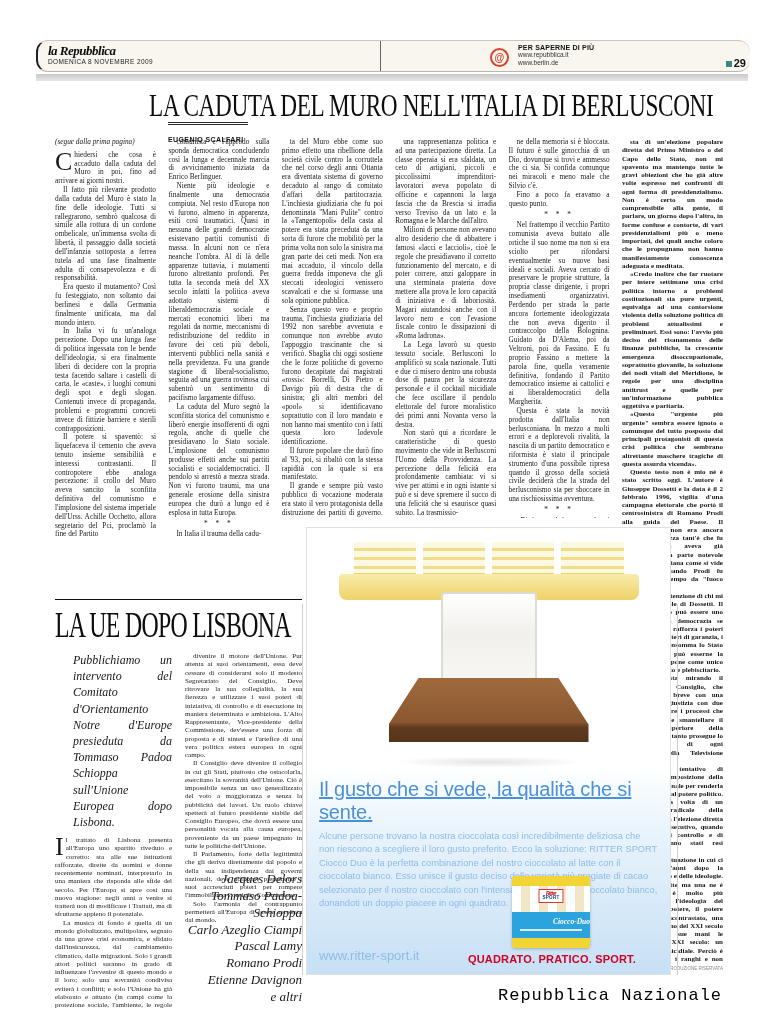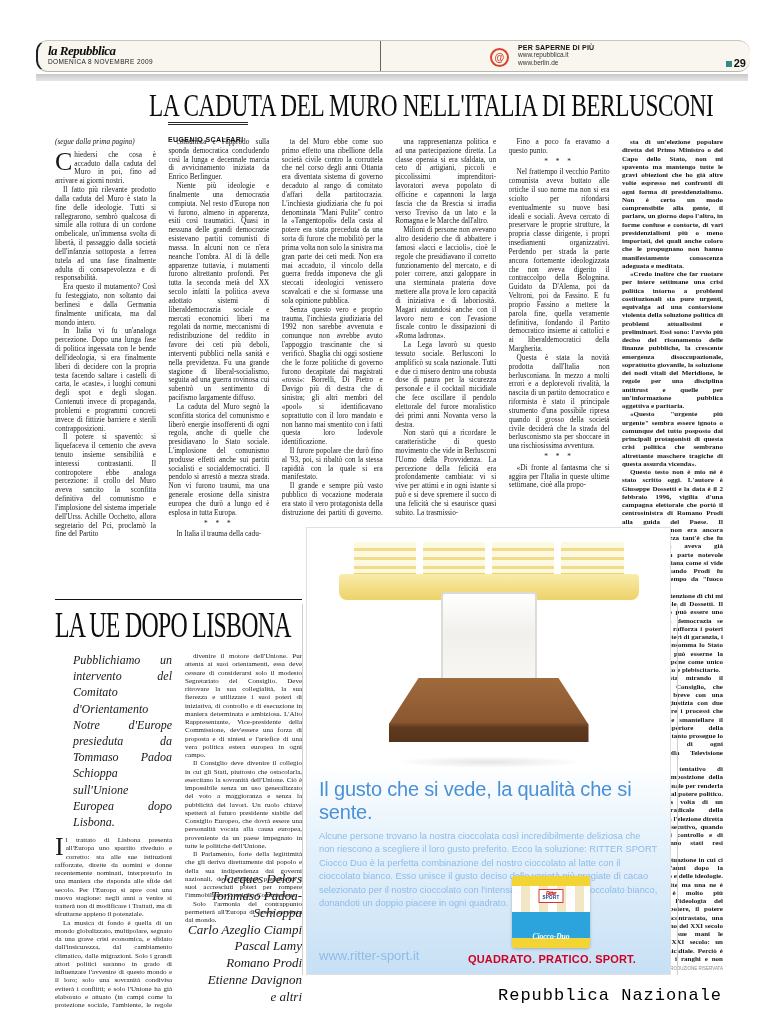--- a/index.html
+++ b/index.html
@@ -71,32 +71,32 @@
   .glass{position:absolute;left:50%;top:64px;width:92px;transform:translateX(-50%);height:112px;
          background:linear-gradient(180deg,#ffffff,#f1f0ec 35%,#fbfaf7);
          border:2px solid #dcdcd6;border-radius:4px 4px 10px 10px;}
   .plate{position:absolute;left:50%;top:150px;width:200px;transform:translateX(-50%);height:80px;
          background:linear-gradient(180deg,#a06a3c 0%,#8a5730 55%,#5f3a1f 62%,#4c2d16 100%);
          clip-path:polygon(15% 0,85% 0,100% 58%,100% 80%,0 80%,0 58%);}
   .refl{position:absolute;left:50%;top:228px;width:190px;height:12px;transform:translateX(-50%);
         background:radial-gradient(closest-side,rgba(0,0,0,.10),transparent);}
   .adblue{position:absolute;left:0;right:0;top:240px;bottom:0;
           background:linear-gradient(180deg,#feffff 0%,#e9f4fc 30%,#c7e0f5 100%);padding:10px 12px;box-sizing:border-box;}
-  .adhead{font:20px "Liberation Sans",sans-serif;color:#4a90d8;letter-spacing:-0.2px;}
+  .adhead{font:20px "Liberation Sans",sans-serif;color:#4a90d8;letter-spacing:-0.2px;text-decoration:underline;}
   .adbody{margin-top:6px;font:9.3px/1.45 "Liberation Sans",sans-serif;color:#8fbbe6;}
   .adurl{position:absolute;left:12px;bottom:11px;font:13px "Liberation Sans",sans-serif;color:#8fbbe6;}
   .prod{position:absolute;left:205px;bottom:26px;width:78px;height:72px;border-radius:3px;overflow:hidden;
         box-shadow:0 1px 3px rgba(0,0,0,.25);}
   .prod .y{height:10px;background:#f2d435;}
   .prod .ph{height:26px;background:repeating-linear-gradient(90deg,#ffffff 0 9px,#f2e7c4 9px 18px);position:relative;}
   .prod .logo{position:absolute;left:50%;top:3px;transform:translateX(-50%);background:#fff;border:1px solid #d33;
               padding:1px 3px;font:bold italic 5px "Liberation Sans",sans-serif;color:#c00;line-height:1;text-align:center;}
   .prod .logo em{display:block;font-style:normal;color:#123a7a;font-size:4.5px;letter-spacing:.3px;}
   .prod .b{height:26px;background:#2ba3dc;color:#fff;text-align:center;}
-  .prod .b .nm{font:italic bold 7.5px "Liberation Serif",serif;padding-top:20px;}
+  .prod .b .nm{font:italic bold 7.5px "Liberation Serif",serif;padding-top:5px;text-align:right;}
   .prod .b .tag{margin:3px auto 0;width:80%;height:2px;background:rgba(255,255,255,.8);}
   .slogan{position:absolute;left:138px;bottom:9px;width:214px;text-align:center;
           font:bold 11px "Liberation Sans",sans-serif;color:#cf0024;letter-spacing:.2px;}
 
   
   .copyline{position:absolute;left:622px;top:966px;width:101px;text-align:right;
             font:4.5px "Liberation Sans",sans-serif;color:#888;}
   .watermark{position:absolute;left:498px;top:986px;font:17px "Liberation Mono","DejaVu Sans Mono",monospace;
              letter-spacing:1px;color:#000;}
 </style>
@@ -146,20 +146,21 @@
         <p>Il furore popolare che durò fino al '93, poi, si ribaltò con la stessa rapidità con la quale si era manifestato.</p>
         <p>Il grande e sempre più vasto pubblico di vocazione moderata era stato il vero protagonista della distruzione dei partiti di governo. Aspirava ad</p>
       </div>
     <div class="col c345">
         <p>una rappresentanza politica e ad una partecipazione diretta. La classe operaia si era sfaldata, un ceto di artigiani, piccoli e piccolissimi imprenditori-lavoratori aveva popolato di officine e capannoni la larga fascia che da Brescia si irradia verso Treviso da un lato e la Romagna e le Marche dall'altro.</p>
         <p>Milioni di persone non avevano altro desiderio che di abbattere i famosi «lacci e laccioli», cioè le regole che presidiavano il corretto funzionamento del mercato, e di poter correre, anzi galoppare in una sterminata prateria dove mettere alla prova le loro capacità di iniziativa e di laboriosità. Magari aiutandosi anche con il lavoro nero e con l'evasione fiscale contro le dissipazioni di «Roma ladrona».</p>
         <p>La Lega lavorò su questo tessuto sociale. Berlusconi lo amplificò su scala nazionale. Tutti e due ci misero dentro una robusta dose di paura per la sicurezza personale e il cocktail micidiale che fece oscillare il pendolo elettorale del furore moralistico dei primi anni Novanta verso la destra.</p>
         <p>Non starò qui a ricordare le caratteristiche di questo movimento che vide in Berlusconi l'Uomo della Provvidenza. La percezione della felicità era profondamente cambiata: vi si vive per attimi e in ogni istante si può e si deve spremere il succo di una felicità che si esaurisce quasi subito. La trasmissio-</p>
       </div>
     <div class="col c345">
+        <p>ne della memoria si è bloccata. Il futuro è sulle ginocchia di un Dio, dovunque si trovi e ammesso che ci sia. Si confida comunque nei miracoli e meno male che Silvio c'è.</p>
         <p>Fino a poco fa eravamo a questo punto.</p>
         <p class="sep">* * *</p>
         <p>Nel frattempo il vecchio Partito comunista aveva buttato alle ortiche il suo nome ma non si era sciolto per rifondarsi eventualmente su nuove basi ideali e sociali. Aveva cercato di preservare le proprie strutture, la propria classe dirigente, i propri insediamenti organizzativi. Perdendo per strada la parte ancora fortemente ideologizzata che non aveva digerito il contraccolpo della Bolognina. Guidato da D'Alema, poi da Veltroni, poi da Fassino. E fu proprio Fassino a mettere la parola fine, quella veramente definitiva, fondando il Partito democratico insieme ai cattolici e ai liberaldemocratici della Margherita.</p>
         <p>Questa è stata la novità prodotta dall'Italia non berlusconiana. In mezzo a molti errori e a deplorevoli rivalità, la nascita di un partito democratico e riformista è stato il principale strumento d'una possibile ripresa quando il grosso della società civile deciderà che la strada del berlusconismo sta per sboccare in una rischiosissima avventura.</p>
         <p class="sep">* * *</p>
         <p>«Di fronte al fantasma che si aggira per l'Italia in queste ultime settimane, cioè alla propo-</p>
       </div>
     <div class="col c6">
         <p>sta di un'elezione popolare diretta del Primo Ministro o del Capo dello Stato, non mi spavento ma mantengo tutte le gravi obiezioni che ho già altre volte espresso nei confronti di ogni forma di presidenzialismo. Non è certo un modo comprensibile alla gente, il parlare, un giorno dopo l'altro, in forme confuse e contorte, di vari presidenzialismi più o meno importati, dei quali anche coloro che le propugnano non hanno manifestamente conoscenza adeguata e meditata.</p>
         <p>«Credo inoltre che far ruotare per intere settimane una crisi politica intorno a problemi costituzionali sia pure urgenti, equivalga ad una contorsione violenta della soluzione politica di problemi attualissimi e preliminari. Essi sono: l'avvio più deciso del risanamento delle finanze pubbliche, la crescente emergenza disoccupazionale, soprattutto giovanile, la soluzione dei nodi vitali del Meridione, le regole per una disciplina antitrust e quelle per un'informazione pubblica oggettiva e paritaria.</p>

